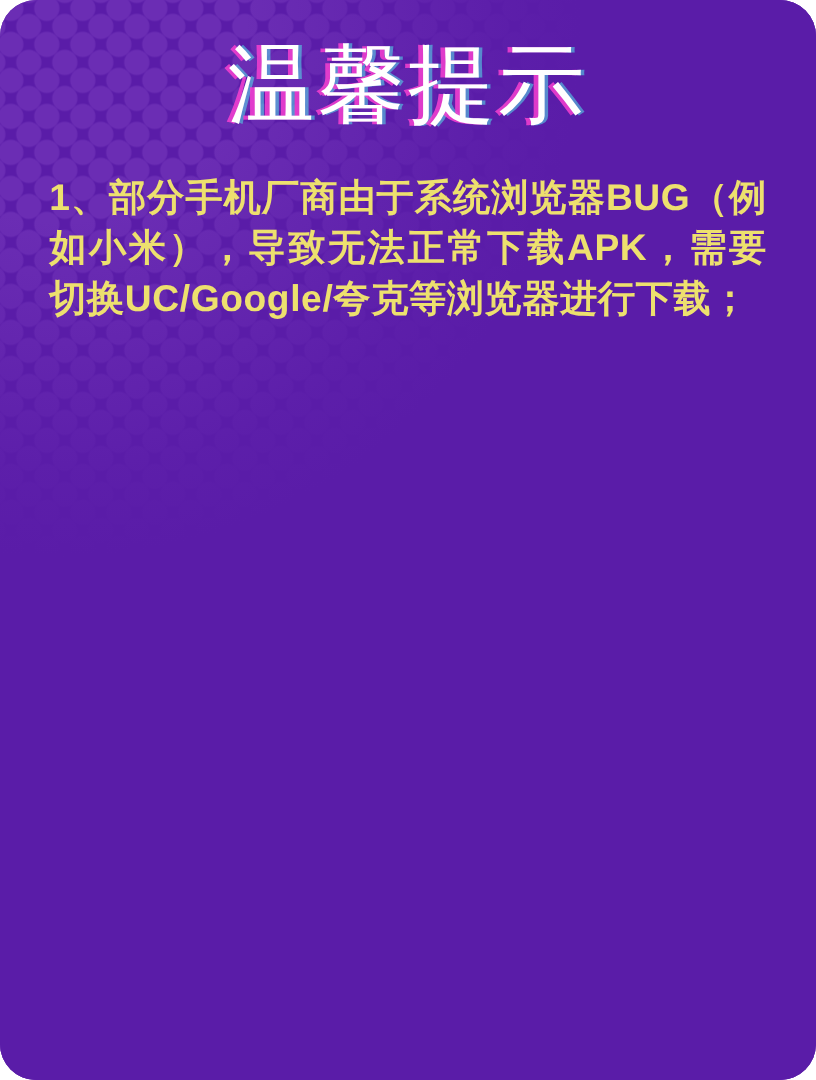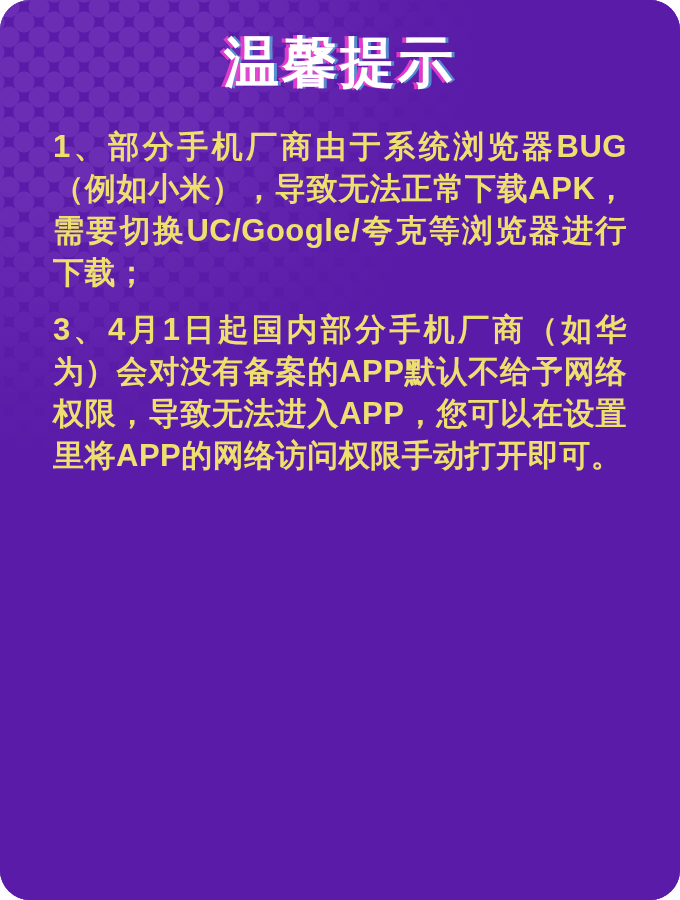--- a/index.html
+++ b/index.html
@@ -40,47 +40,46 @@
   }
   .content {
     position: relative;
     z-index: 2;
     padding: 34px 38px 0 38px;
     box-sizing: border-box;
   }
   .page-title {
     margin: 0 0 34px 0;
     text-align: center;
-    font-size: 55px;
+    font-size: 72px;
     line-height: 1.05;
-    font-weight: 700;
+    font-weight: 400;
     letter-spacing: 3px;
     color: #FFFFFF;
     
     text-shadow:
       -4px 0 0 rgba(246, 63, 208, 0.85),
        3px 0 0 rgba(84, 226, 235, 0.55);
   }
   .tips p {
-    margin: 15px;
+    margin: 3px;
     color: #EDE06E;
     font-size: 31px;
     line-height: 42px;
     font-weight: 700;
     letter-spacing: 0.5px;
     text-align: justify;
     text-justify: inter-character;
   }
 </style>
 </head>
 <body>
 
 <div class="notice-card">
   <div class="dots-layer"></div>
   <div class="dots-fade"></div>
   <div class="content">
     <h1 class="page-title">温馨提示</h1>
     <div class="tips">
       <p>1、部分手机厂商由于系统浏览器BUG（例如小米），导致无法正常下载APK，需要切换UC/Google/夸克等浏览器进行下载；</p>
-      <p>3、4月1日起国内部分手机厂商（如华为）会对没有备案的APP默认不给予网络权限，导致无法进入APP，您可以在设置里将APP的网络访问权限手动打开即可。</p>
     </div>
   </div>
 </div>
 
 </body></html>

